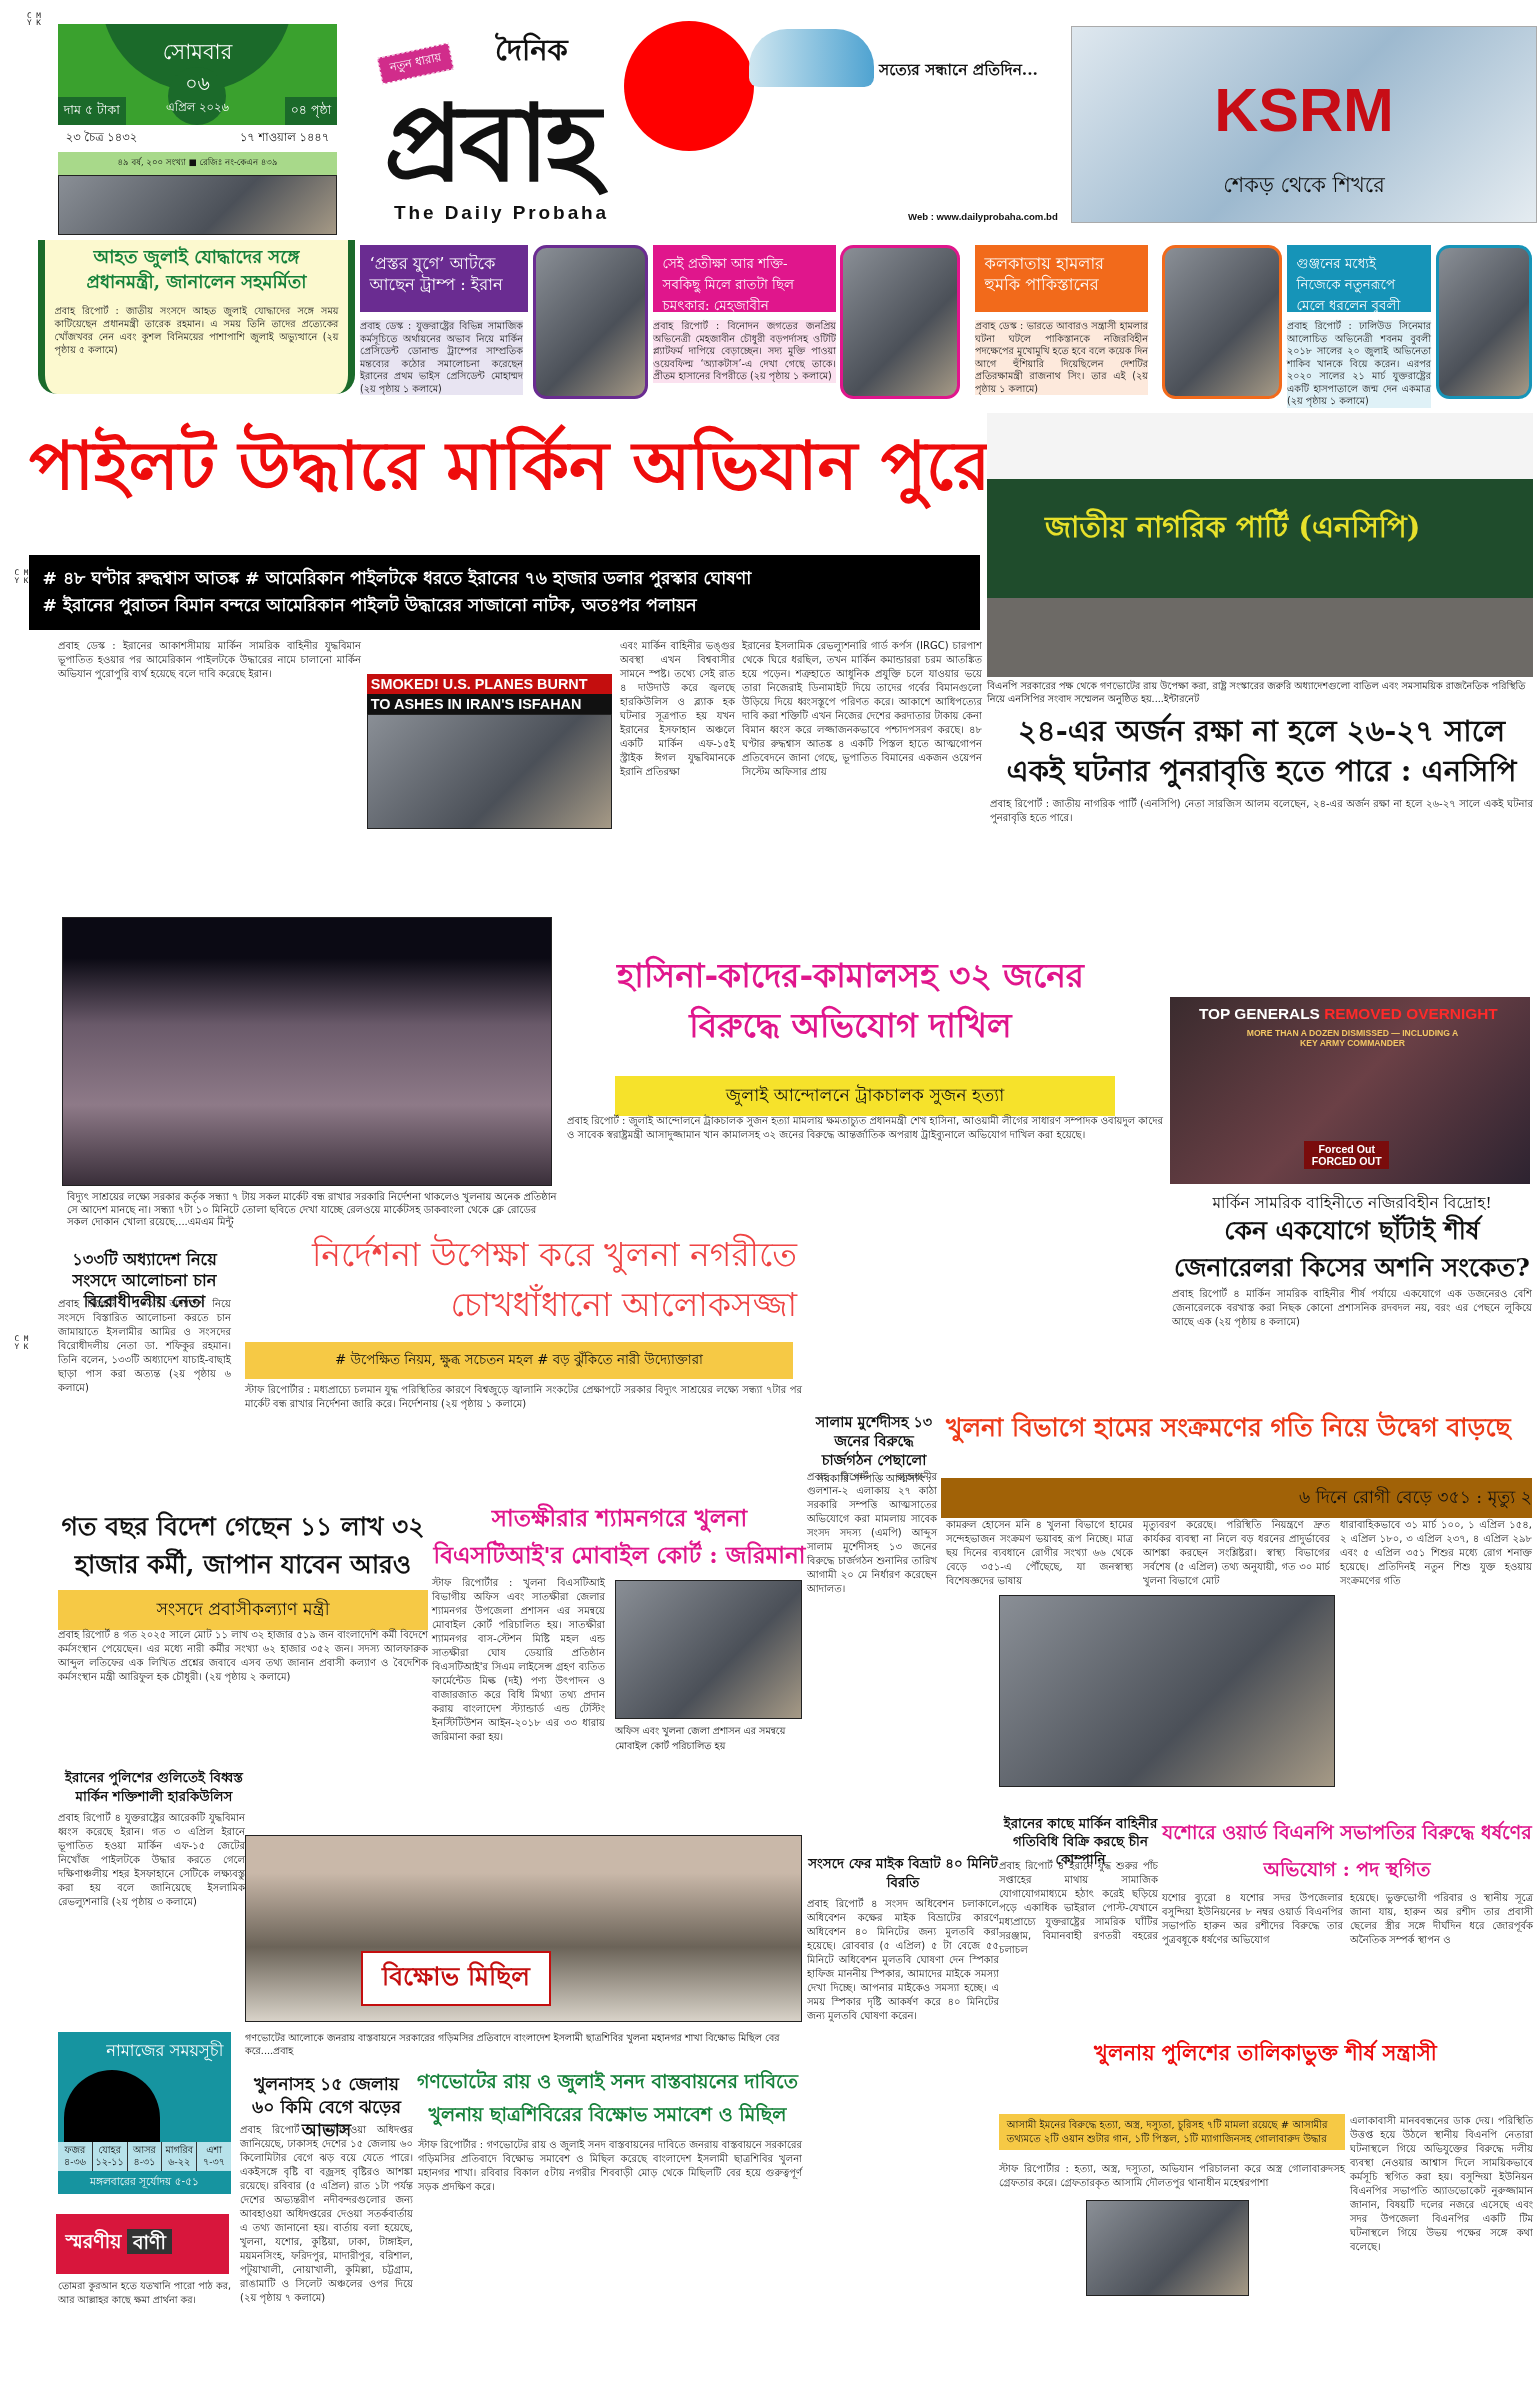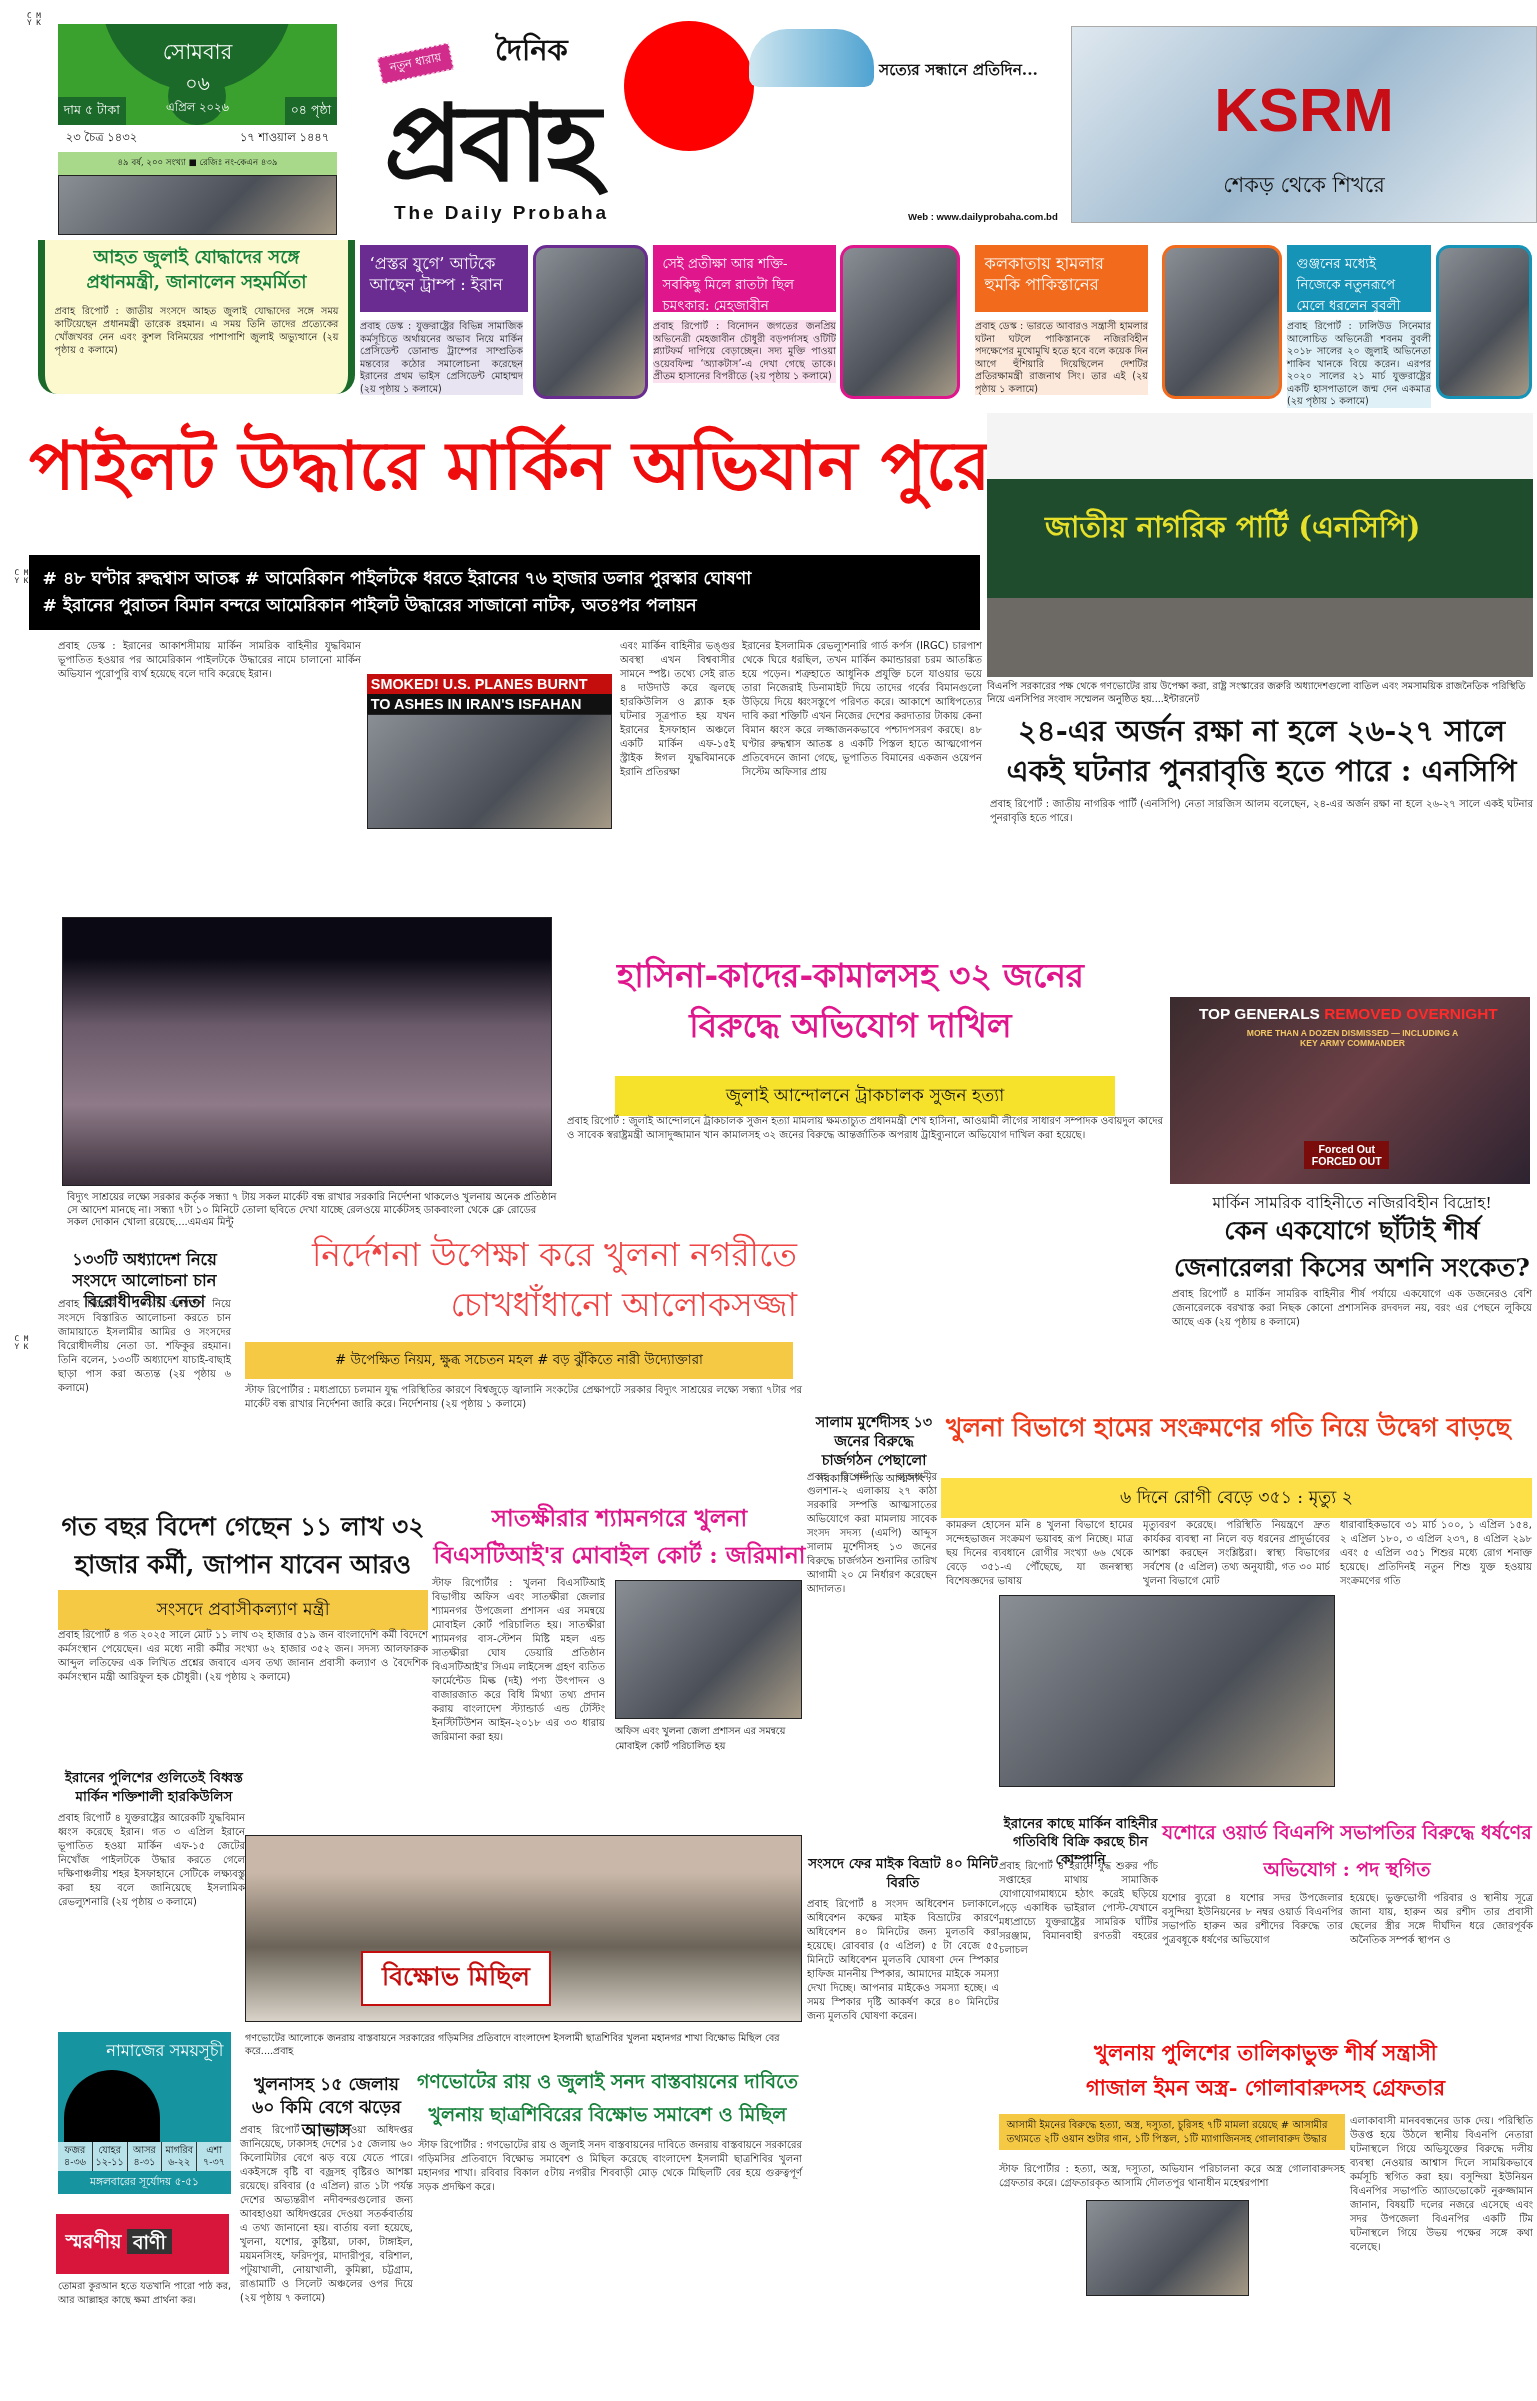--- a/index.html
+++ b/index.html
@@ -62,21 +62,21 @@
 #street{left:62px;top:917px;width:490px;height:269px;background:linear-gradient(#0b0a14 15%,#6a5a6a 40%,#8e7a88 70%,#3a2f3a)}
 #street-cap{left:67px;top:1191px;width:490px;font-size:10px;line-height:12.5px}
 #khulna-light{left:240px;top:1230px;width:557px;text-align:right;color:#ef4444;font-size:33px;font-weight:normal;line-height:50px}
 #khulna-light-sub{left:245px;top:1342px;width:548px;background:#f6c945;font-size:13.4px;text-align:center;padding:7.7px 0}
 #oddhadesh{left:58px;top:1249px;width:173px;text-align:center;font-size:16.3px;font-weight:bold;line-height:21px}
 
 #bidesh{left:58px;top:1508px;width:370px;font-size:25px;font-weight:bold;line-height:38px;text-align:center}
 #bidesh-sub{left:58px;top:1590px;width:370px;background:#f6c945;font-size:17.3px;text-align:center;padding:5.8px 0}
 #satkhira{left:432px;top:1499px;width:375px;text-align:center;color:#e0168c;font-size:23px;font-weight:bold;line-height:37px}
 #hum{left:807px;top:1405px;width:725px;color:#ee3a17;font-size:30px;font-weight:bold;line-height:46px;white-space:nowrap}
-#hum-sub{left:941px;top:1478px;width:591px;background:#fde047;font-size:17.3px;text-align:center;padding:5.8px 0}
+#hum-sub{left:941px;top:1478px;width:591px;background:#a16207;font-size:17.3px;text-align:right;padding:5.8px 0}
 #salam{left:807px;top:1412px;width:134px;font-size:14.4px;font-weight:bold;text-align:center;line-height:19px}
 #jashore{left:1162px;top:1814px;width:370px;color:#e0168c;font-size:19px;font-weight:bold;text-align:center;line-height:37px}
 #iran-china{left:999px;top:1814px;width:163px;font-size:13.4px;font-weight:bold;text-align:center;line-height:18px}
 #majik{left:807px;top:1854px;width:192px;font-size:13.4px;font-weight:bold;text-align:center;line-height:19px}
 #police{left:999px;top:2035px;width:533px;color:#ee0c0c;font-size:21px;font-weight:bold;text-align:center;line-height:35px}
 #police-sub{left:999px;top:2102px;width:533px;background:#f6c945;font-size:10px;line-height:14.4px;padding:3.8px 7.7px}
 #hercules{left:58px;top:1768px;width:192px;font-size:13.4px;font-weight:bold;text-align:center;line-height:19px}
 #protest{left:245px;top:1835px;width:557px;height:187px;background:linear-gradient(#c9b8a9 20%,#6b6358 60%,#d8d2c8)}
 #protest .banner{position:absolute;left:115px;top:115px;background:#fff;border:2.9px solid #c40e0e;color:#c40e0e;font-size:25px;font-weight:bold;padding:3.8px 19px}
 #protest-cap{left:245px;top:2032px;width:557px;font-size:9.6px;line-height:12.5px}
@@ -238,21 +238,20 @@
 
 <div id="iran-china" class="abs">ইরানের কাছে মার্কিন বাহিনীর গতিবিধি বিক্রি করছে চীন কোম্পানি</div>
 <div class="col" style="left:999px;top:1859px;width:159px">প্রবাহ রিপোর্ট ৪ ইরানে যুদ্ধ শুরুর পাঁচ সপ্তাহের মাথায় সামাজিক যোগাযোগমাধ্যমে হঠাৎ করেই ছড়িয়ে পড়ে একাধিক ভাইরাল পোস্ট-যেখানে মধ্যপ্রাচ্যে যুক্তরাষ্ট্রের সামরিক ঘাঁটির সরঞ্জাম, বিমানবাহী রণতরী বহরের চলাচল</div>
 
 <div id="jashore" class="abs">যশোরে ওয়ার্ড বিএনপি সভাপতির বিরুদ্ধে ধর্ষণের অভিযোগ : পদ স্থগিত</div>
 <div class="col" style="left:1162px;top:1891px;width:181px">যশোর ব্যুরো ৪ যশোর সদর উপজেলার বসুন্দিয়া ইউনিয়নের ৮ নম্বর ওয়ার্ড বিএনপির সভাপতি হারুন অর রশীদের বিরুদ্ধে তার পুত্রবধূকে ধর্ষণের অভিযোগ</div>
 <div class="col" style="left:1350px;top:1891px;width:183px">হয়েছে। ভুক্তভোগী পরিবার ও স্থানীয় সূত্রে জানা যায়, হারুন অর রশীদ তার প্রবাসী ছেলের স্ত্রীর সঙ্গে দীর্ঘদিন ধরে জোরপূর্বক অনৈতিক সম্পর্ক স্থাপন ও</div>
 
 <div id="police" class="abs">
   <div>খুলনায় পুলিশের তালিকাভুক্ত শীর্ষ সন্ত্রাসী</div>
-  <div>গাজাল ইমন অস্ত্র- গোলাবারুদসহ গ্রেফতার</div>
 </div>
 <div id="police-sub" class="abs" style="top:2114px;width:346px">আসামী ইমনের বিরুদ্ধে হত্যা, অস্ত্র, দস্যুতা, চুরিসহ ৭টি মামলা রয়েছে # আসামীর তথ্যমতে ২টি ওয়ান শুটার গান, ১টি পিস্তল, ১টি ম্যাগাজিনসহ গোলাবারুদ উদ্ধার</div>
 <div class="col" style="left:999px;top:2162px;width:346px">স্টাফ রিপোর্টার : হত্যা, অস্ত্র, দস্যুতা, অভিযান পরিচালনা করে অস্ত্র গোলাবারুদসহ গ্রেফতার করে। গ্রেফতারকৃত আসামি দৌলতপুর থানাধীন মহেশ্বরপাশা</div>
 <div class="abs photo" style="left:1086px;top:2200px;width:163px;height:96px"></div>
 <div class="col" style="left:1350px;top:2114px;width:183px">এলাকাবাসী মানববন্ধনের ডাক দেয়। পরিস্থিতি উত্তপ্ত হয়ে উঠলে স্থানীয় বিএনপি নেতারা ঘটনাস্থলে গিয়ে অভিযুক্তের বিরুদ্ধে দলীয় ব্যবস্থা নেওয়ার আশ্বাস দিলে সাময়িকভাবে কর্মসূচি স্থগিত করা হয়। বসুন্দিয়া ইউনিয়ন বিএনপির সভাপতি অ্যাডভোকেট নুরুজ্জামান জানান, বিষয়টি দলের নজরে এসেছে এবং সদর উপজেলা বিএনপির একটি টিম ঘটনাস্থলে গিয়ে উভয় পক্ষের সঙ্গে কথা বলেছে।</div>
 
 <div id="namaz" class="abs">
   <div class="top">
     <div class="title">নামাজের সময়সূচী</div>
     <div class="mosque"></div>

